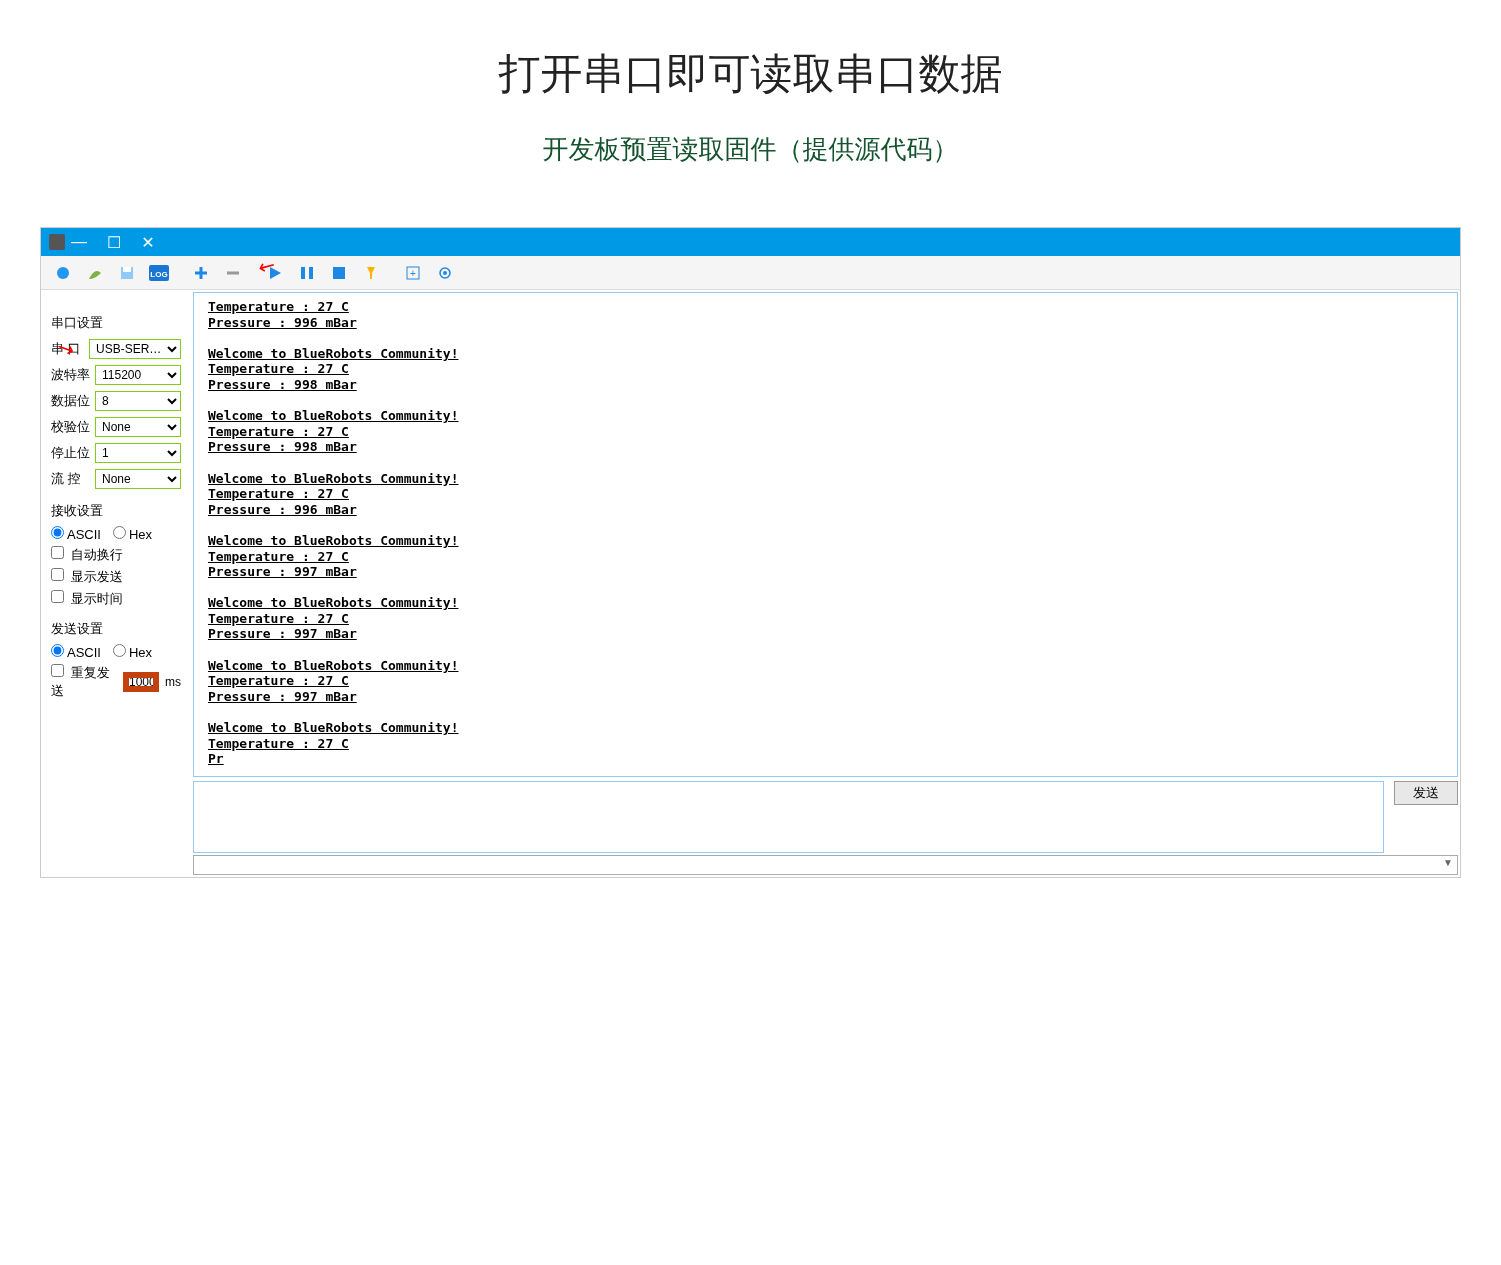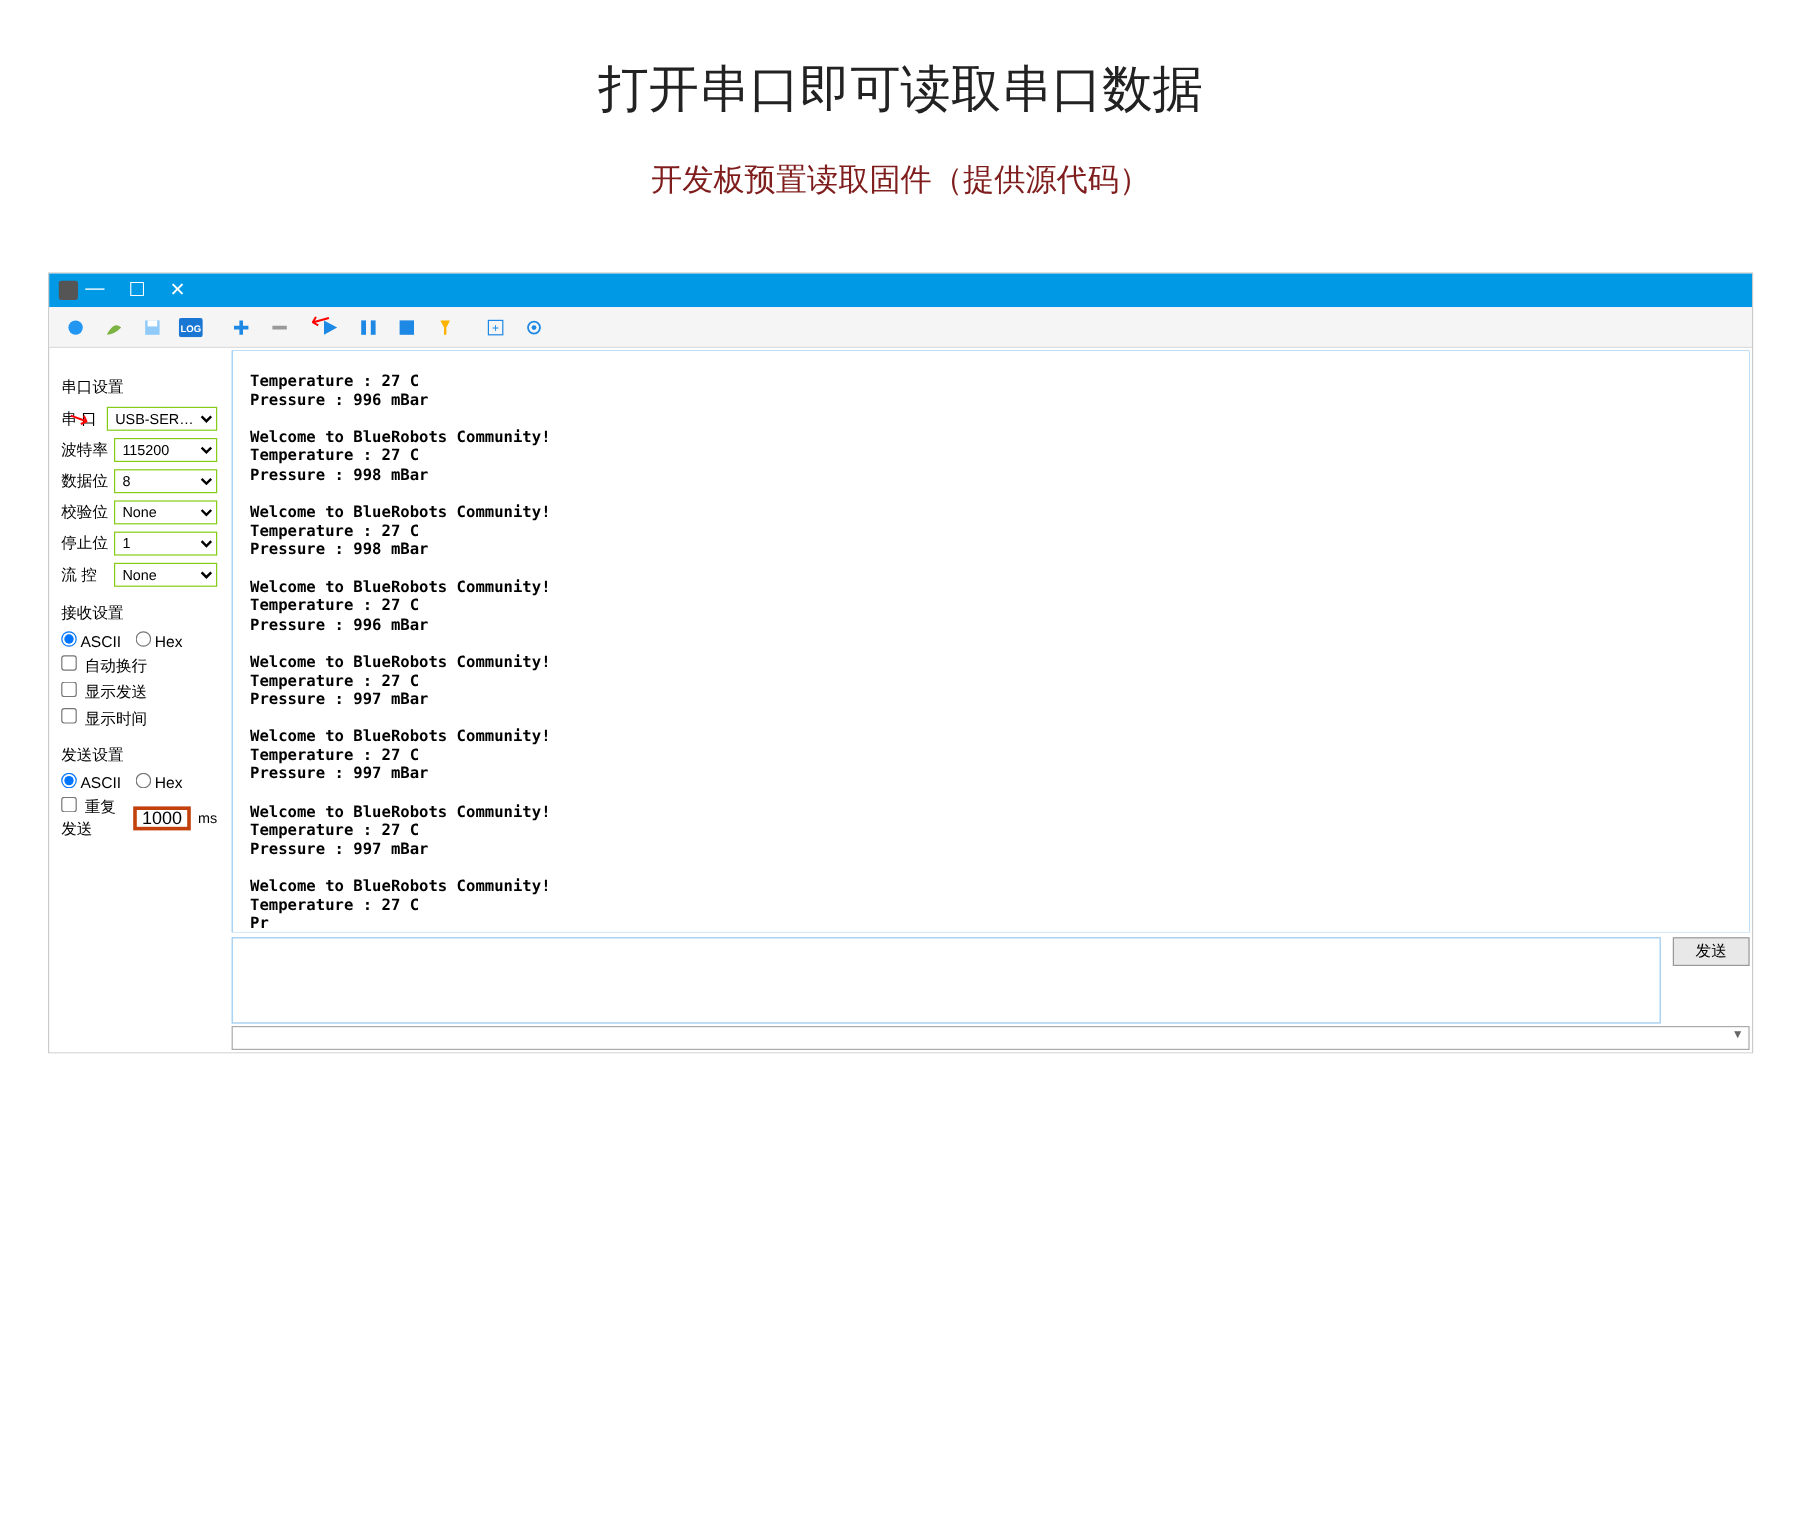--- a/index.html
+++ b/index.html
@@ -1,40 +1,40 @@
 <!DOCTYPE html>
 <html><head>
 <meta charset="utf-8">
 <style>
 * { box-sizing: border-box; margin: 0; padding: 0; }
 body { font-family: "Microsoft YaHei", Arial, sans-serif; background: #fff; width: 1501px; }
 .page-title { font-size: 42px; text-align: center; padding: 46px 0 30px; color: #222; }
-.page-subtitle { font-size: 26px; text-align: center; color: #7f1d1d; padding-bottom: 60px; }
+.page-subtitle { font-size: 26px; text-align: center; color: #14532d; padding-bottom: 60px; }
 .app-window { margin: 0 40px; border: 1px solid #ccc; position: relative; }
 .titlebar { background: #0099e5; color: #fff; height: 28px; display: flex; align-items: center; padding: 0 8px; font-size: 13px; }
 .titlebar-icon { width: 16px; height: 16px; background: #555; border-radius: 2px; margin-right: 6px; }
 .titlebar-title { flex: 1; }
 .titlebar-btns { display: flex; gap: 20px; font-size: 16px; }
 .titlebar-btns span { cursor: pointer; }
 .menubar { background: #fff; height: 24px; display: flex; align-items: center; padding: 0 6px; font-size: 13px; gap: 12px; border-bottom: 1px solid #e0e0e0; }
 .toolbar { background: #f5f5f5; height: 34px; display: flex; align-items: center; padding: 0 8px; gap: 4px; border-bottom: 1px solid #ddd; }
 .tool-btn { width: 28px; height: 28px; display: flex; align-items: center; justify-content: center; cursor: pointer; }
 .tool-btn svg { display: block; }
 .main-area { display: flex; }
 .sidebar { width: 150px; padding: 8px 10px; font-size: 13px; }
 .group-title { font-size: 13px; margin: 16px 0 6px; }
 .setting-row { display: flex; align-items: center; margin: 4px 0; height: 22px; }
 .setting-row label { width: 44px; white-space: nowrap; }
 .setting-row select, .setting-row .combo { flex: 1; height: 20px; font-size: 12px; border: 1px solid #84cc16; background: #fff; padding: 0 2px; }
 .radio-row { display: flex; gap: 12px; align-items: center; margin: 4px 0; }
 .check-row { display: flex; align-items: center; margin: 4px 0; gap: 4px; }
 .check-row input[type=checkbox], .radio-row input[type=radio] { margin-right: 3px; }
-.spinner { width: 48px; height: 20px; font-size: 15px; border: 3px solid #c2410c; text-align: center; }
+.spinner { width: 36px; height: 20px; font-size: 12px; border: 6px solid #c2410c; text-align: center; }
 .content-right { flex: 1; display: flex; flex-direction: column; }
-.output-area { border: 1px solid #96c8f0; background: #fff; margin: 2px; padding: 18px 14px; font-family: "Consolas", monospace; font-size: 13px; font-weight: bold; height: 485px; overflow-y: scroll; white-space: pre; line-height: 1.2; position: relative; }
+.output-area { border: 1px solid #96c8f0; background: #fff; margin: 2px; padding: 6px 14px; font-family: "Consolas", monospace; font-size: 13px; font-weight: bold; height: 485px; overflow-y: scroll; white-space: pre; line-height: 1.2; position: relative; text-decoration: underline; }
 .input-wrap { display: flex; margin: 2px; gap: 10px; }
 .input-area { flex: 1; height: 72px; border: 1px solid #96c8f0; background: #fff; }
 .send-btn { width: 64px; height: 24px; border: 1px solid #999; background: #e8e8e8; font-size: 13px; cursor: pointer; }
 .dropdown-bar { height: 20px; border: 1px solid #aaa; margin: 0 2px 2px; background: #fff; position: relative; }
 .dropdown-bar::after { content: "▼"; position: absolute; right: 4px; top: 1px; font-size: 10px; color: #666; }
 .statusbar { height: 22px; background: #f0f0f0; border-top: 1px solid #ccc; display: flex; align-items: center; font-size: 12px; padding: 0 8px; gap: 22px; }
 .status-green { color: #008800; }
 .arrow-red { position: absolute; color: red; font-size: 20px; }
 .arrow1 { left: 16px; top: 108px; transform: rotate(-25deg); }
 .arrow2 { left: 218px; top: 26px; transform: rotate(30deg); }

